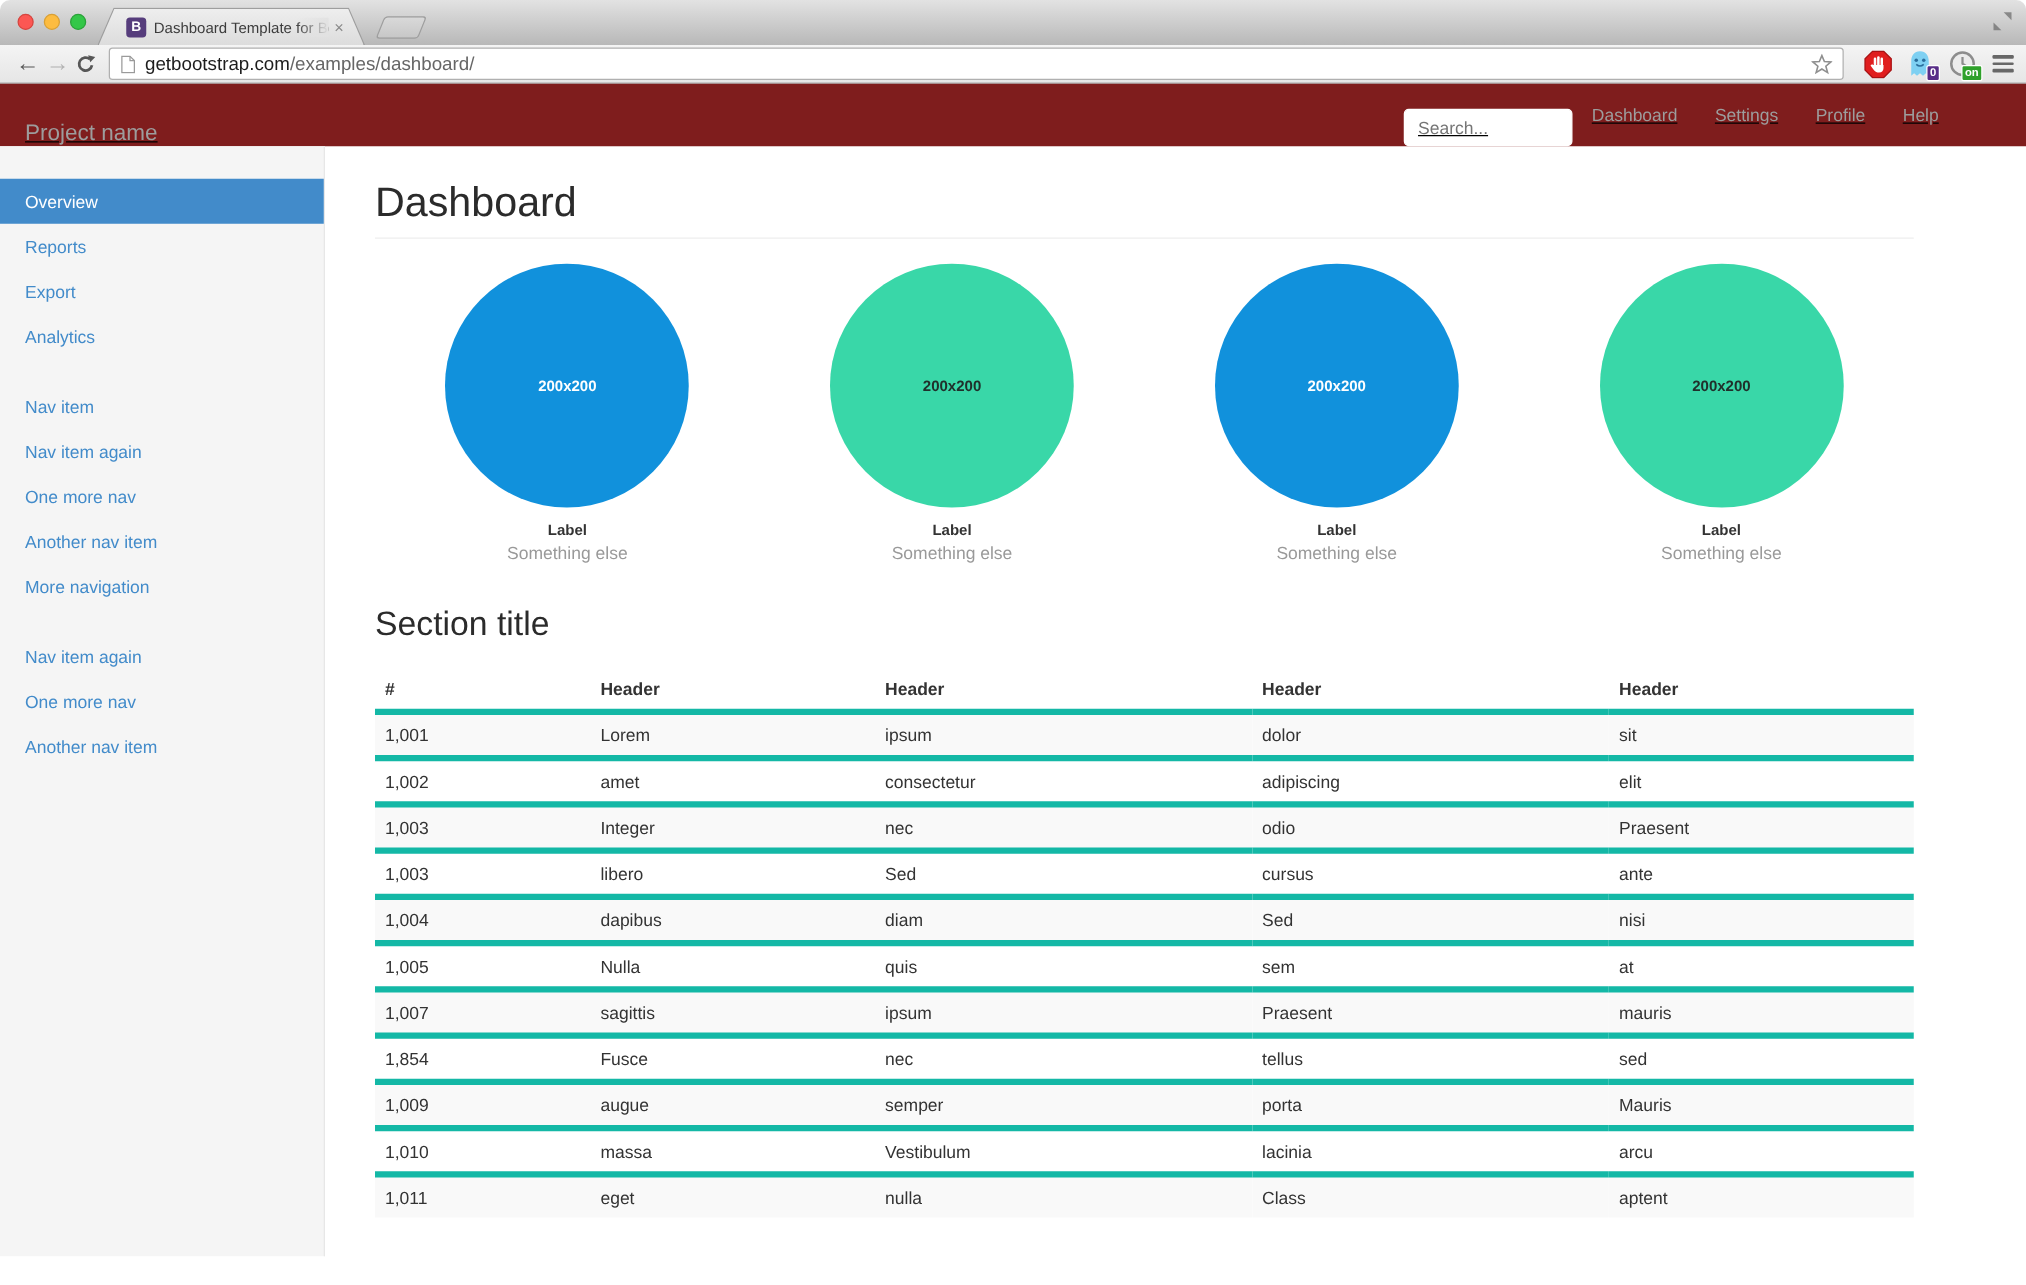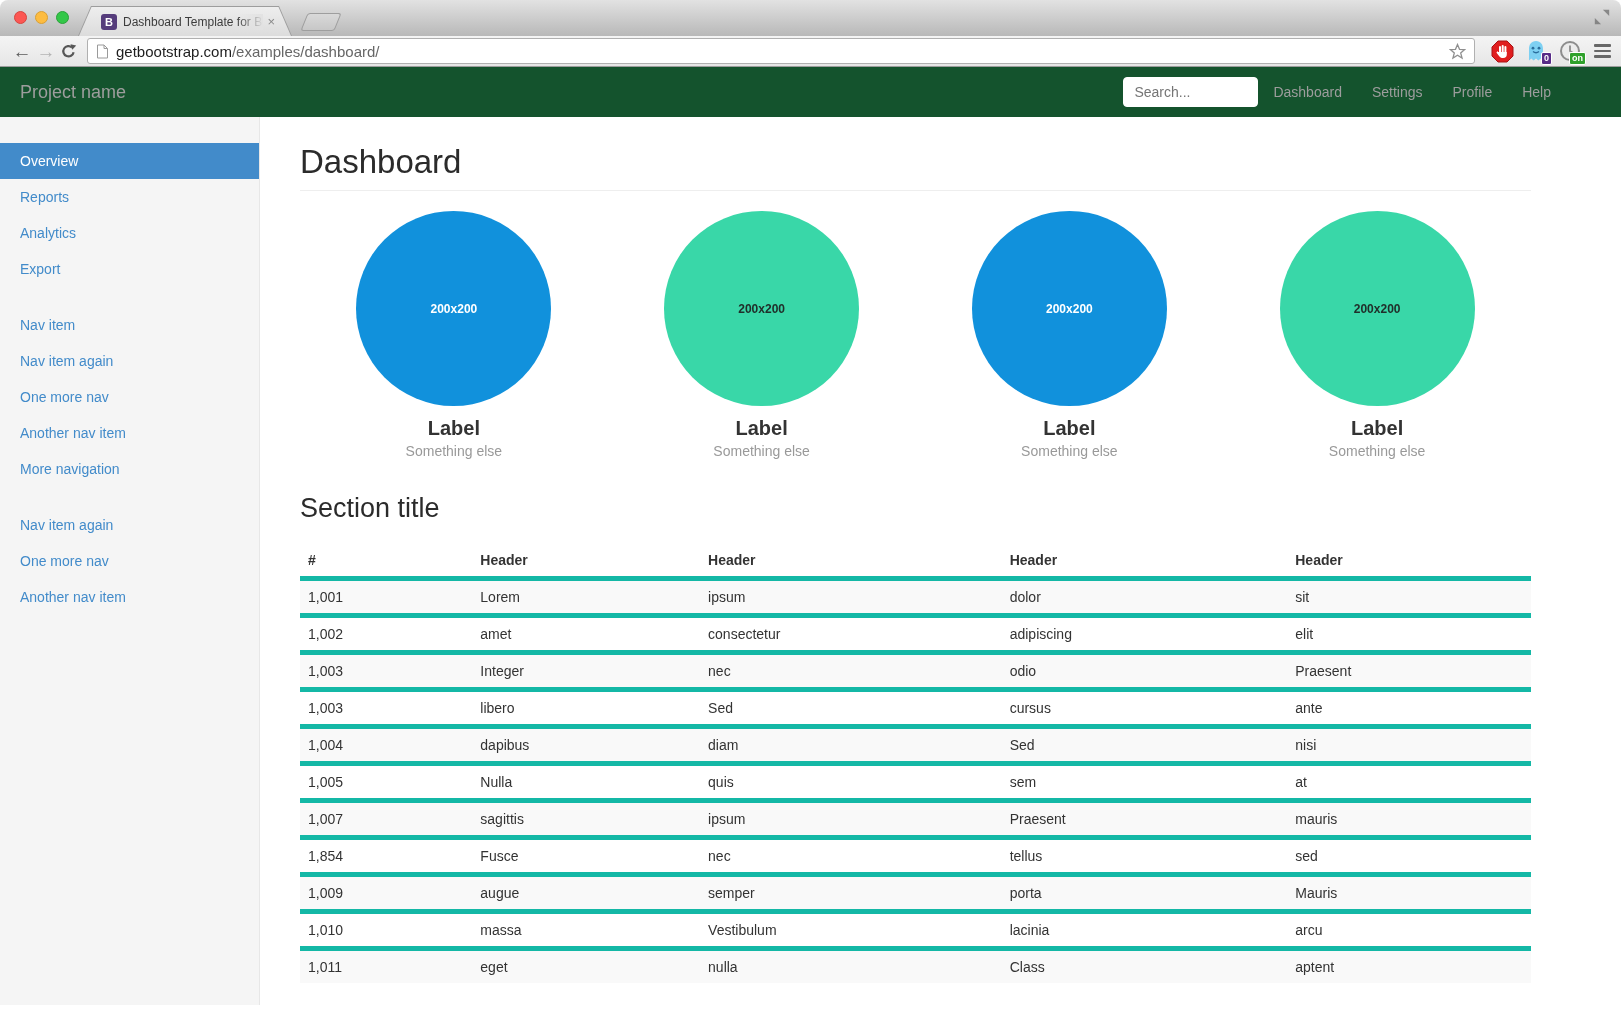--- a/index.html
+++ b/index.html
@@ -46,21 +46,21 @@
   .ext { position:relative; width:24px; height:24px; margin:0 5px; display:flex;
     align-items:center; justify-content:center; }
   .badge { position:absolute; right:-4px; bottom:-2px; font-size:9px; font-weight:bold;
     color:#fff; padding:0 2px; border-radius:2px; line-height:11px; border:1px solid #fff; }
   .badge.purple { background:#572c87; }
   .badge.green { background:#2fa12b; }
   .menu-icon { margin-left:7px; display:flex; flex-direction:column; gap:3px; }
   .menu-icon span { width:17px; height:2.5px; background:#676767; border-radius:1px; }
 
   
-  .navbar { height:50px; background:#14532d; display:flex; align-items:center; }
+  .navbar { height:50px; background:#7f1d1d; display:flex; align-items:flex-end;text-decoration:underline; }
   .brand { color:#9d9d9d; font-size:18px; padding:0 20px; }
   .nav-spacer { flex:1; }
   .search-input { width:135px; height:30px; border:1px solid #fff; border-radius:4px;
     padding:0 10px; font-size:14px; font-family:inherit; color:#333; outline:none; }
   .nav-links { list-style:none; display:flex; margin:0 55px 0 0; }
   .nav-links a { display:block; padding:0 15px; line-height:50px; font-size:14px;
     color:#9d9d9d; text-decoration:none; cursor:pointer; }
 
   
   .page { display:flex; height:888px; }
@@ -71,21 +71,21 @@
     text-decoration:none; cursor:pointer; }
   .nav-group a.active { background:#428bca; color:#fff; }
 
   .main { flex:1; padding:26px 90px 0 40px; overflow:hidden; }
   .page-title { font-size:33px; font-weight:500; color:#2b2b2b; padding-bottom:9px;
     border-bottom:1px solid #eee; }
   .cards { display:flex; margin-top:20px; }
   .card { flex:1; text-align:center; }
   .circle { width:195px; height:195px; border-radius:50%; margin:0 auto;
     display:flex; align-items:center; justify-content:center; font-weight:bold; font-size:12px; }
-  .card h4 { margin:11px 0 3px; font-size:20px; font-weight:700; color:#333; }
+  .card h4 { margin:11px 0 3px; font-size:12px; font-weight:700; color:#333; }
   .card .sub { font-size:14px; color:#999; }
 
   .section-title { margin-top:34px; font-size:27px; font-weight:500; color:#2b2b2b; }
   table.data { width:100%; border-collapse:collapse; margin-top:20px; font-size:14px; color:#333; }
   table.data th { text-align:left; padding:8px; border-bottom:2px solid #ddd; font-weight:bold; }
   table.data td { padding:8px; border-top:5px solid #14b8a6; }
   table.data tbody tr:nth-child(odd) { background:#f9f9f9; }
   th.c0{width:14%} th.c1{width:18.5%} th.c2{width:24.5%} th.c3{width:23.2%} th.c4{width:19.8%}
 </style>
 </head>
@@ -198,24 +198,24 @@
 <div class="page">
   <div class="sidebar">
       <ul class="nav-group">
         <li>
           <a class="active">Overview</a>
         </li>
         <li>
           <a>Reports</a>
         </li>
         <li>
+          <a>Export</a>
+        </li>
+        <li>
           <a>Analytics</a>
-        </li>
-        <li>
-          <a>Export</a>
         </li>
       </ul>
       <ul class="nav-group">
         <li>
           <a>Nav item</a>
         </li>
         <li>
           <a>Nav item again</a>
         </li>
         <li>

